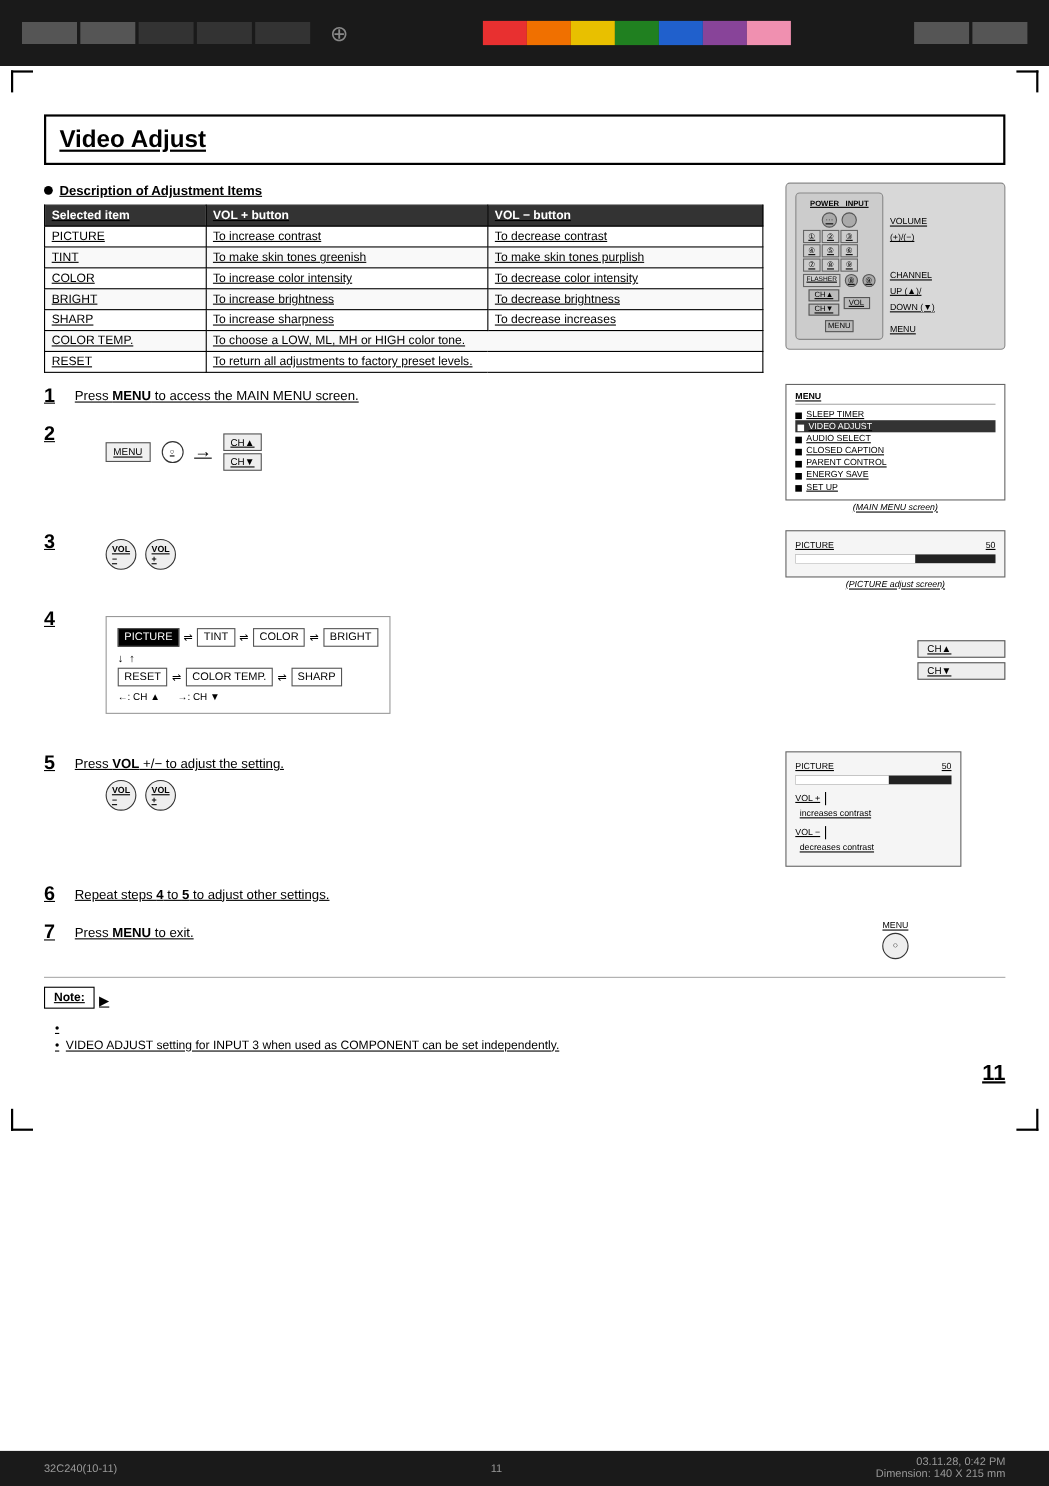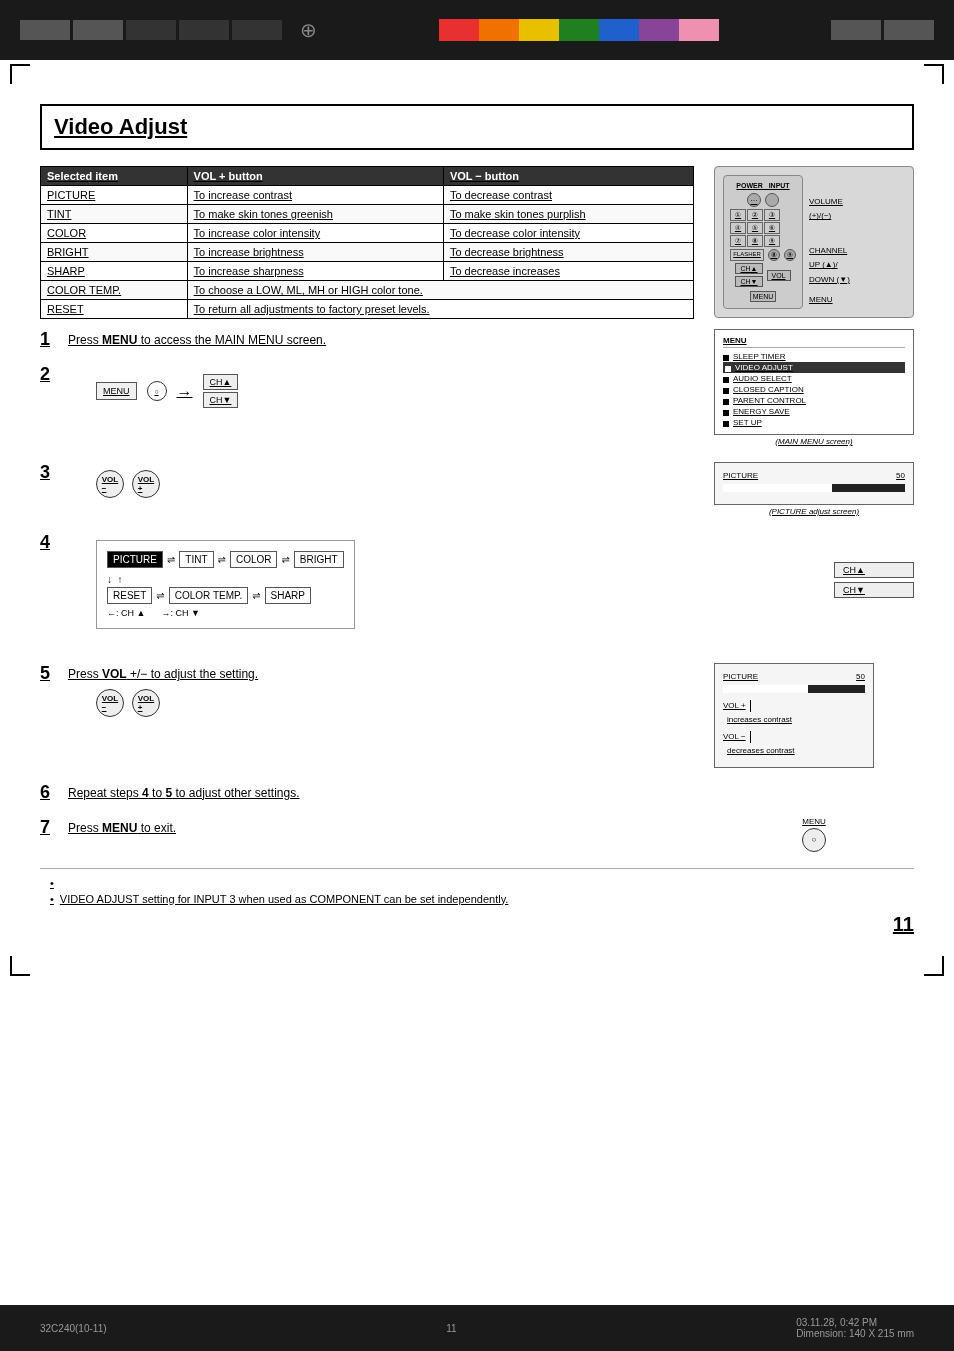--- a/index.html
+++ b/index.html
@@ -218,21 +218,21 @@
       display: inline-block;
       font-size: 12px;
     }
 
     
     .bottom-bar {
       position: absolute;
       bottom: 0;
       left: 0;
       right: 0;
-      height: 46px;
+      height: 32px;
       background: #1a1a1a;
       display: flex;
       align-items: center;
       justify-content: space-between;
       padding: 0 40px;
       color: #999;
       font-size: 10px;
     }
 
     
@@ -312,20 +312,24 @@
 
 <div class="main-content">
 
   <div class="title-box">
     <h1>Video Adjust</h1>
   </div>
 
   <div style="display:flex; gap:20px; margin-bottom:10px;">
     <div style="flex:1;">
 
+      <div class="section-header">
+        <span class="bullet-dot"></span>
+        <span>Description of Adjustment Items</span>
+      </div>
 
       <table class="adj-table">
         <thead>
           <tr>
             <th>Selected item</th>
             <th>VOL + button</th>
             <th>VOL − button</th>
           </tr>
         </thead>
         <tbody id="table-body">
@@ -586,20 +590,24 @@
         </div>
       </div>
     </div>
     <div style="width:200px; text-align:center;">
       <div style="font-size:8px; margin-bottom:2px;">MENU</div>
       <div style="width:24px;height:24px;border:1.5px solid #333;border-radius:50%;background:#eee;display:inline-flex;align-items:center;justify-content:center;font-size:8px;">○</div>
     </div>
   </div>
 
   <div style="border-top:1px solid #aaa; padding-top:8px; margin-top:4px;">
+    <div style="display:flex; align-items:center; gap:4px; margin-bottom:6px;">
+      <div class="note-box">Note:</div>
+      <span class="note-arrow">▶</span>
+    </div>
     <ul style="list-style:none; margin-left:10px;">
       <li style="display:flex; align-items:flex-start; gap:6px; margin-bottom:4px; font-size:11px;">
         <span>•</span>
       </li>
       <li style="display:flex; align-items:flex-start; gap:6px; font-size:11px;">
         <span>•</span>
         <span>VIDEO ADJUST setting for INPUT 3 when used as COMPONENT can be set independently.</span>
       </li>
     </ul>
   </div>
@@ -609,15 +617,15 @@
 </div>
 
 <div style="display:flex; justify-content:space-between; padding:0 10px 4px;">
   <div style="width:20px; height:20px; border-bottom:2px solid #000; border-left:2px solid #000;"></div>
   <div style="width:20px; height:20px; border-bottom:2px solid #000; border-right:2px solid #000;"></div>
 </div>
 
 <div class="bottom-bar">
   <span>32C240(10-11)</span>
   <span>11</span>
-  <span style="text-align:left; white-space:pre-line;">03.11.28, 0:42 PM
+  <span style="text-align:right; white-space:pre-line;">03.11.28, 0:42 PM
 Dimension: 140  X 215 mm</span>
 </div>
 
 </body></html>

